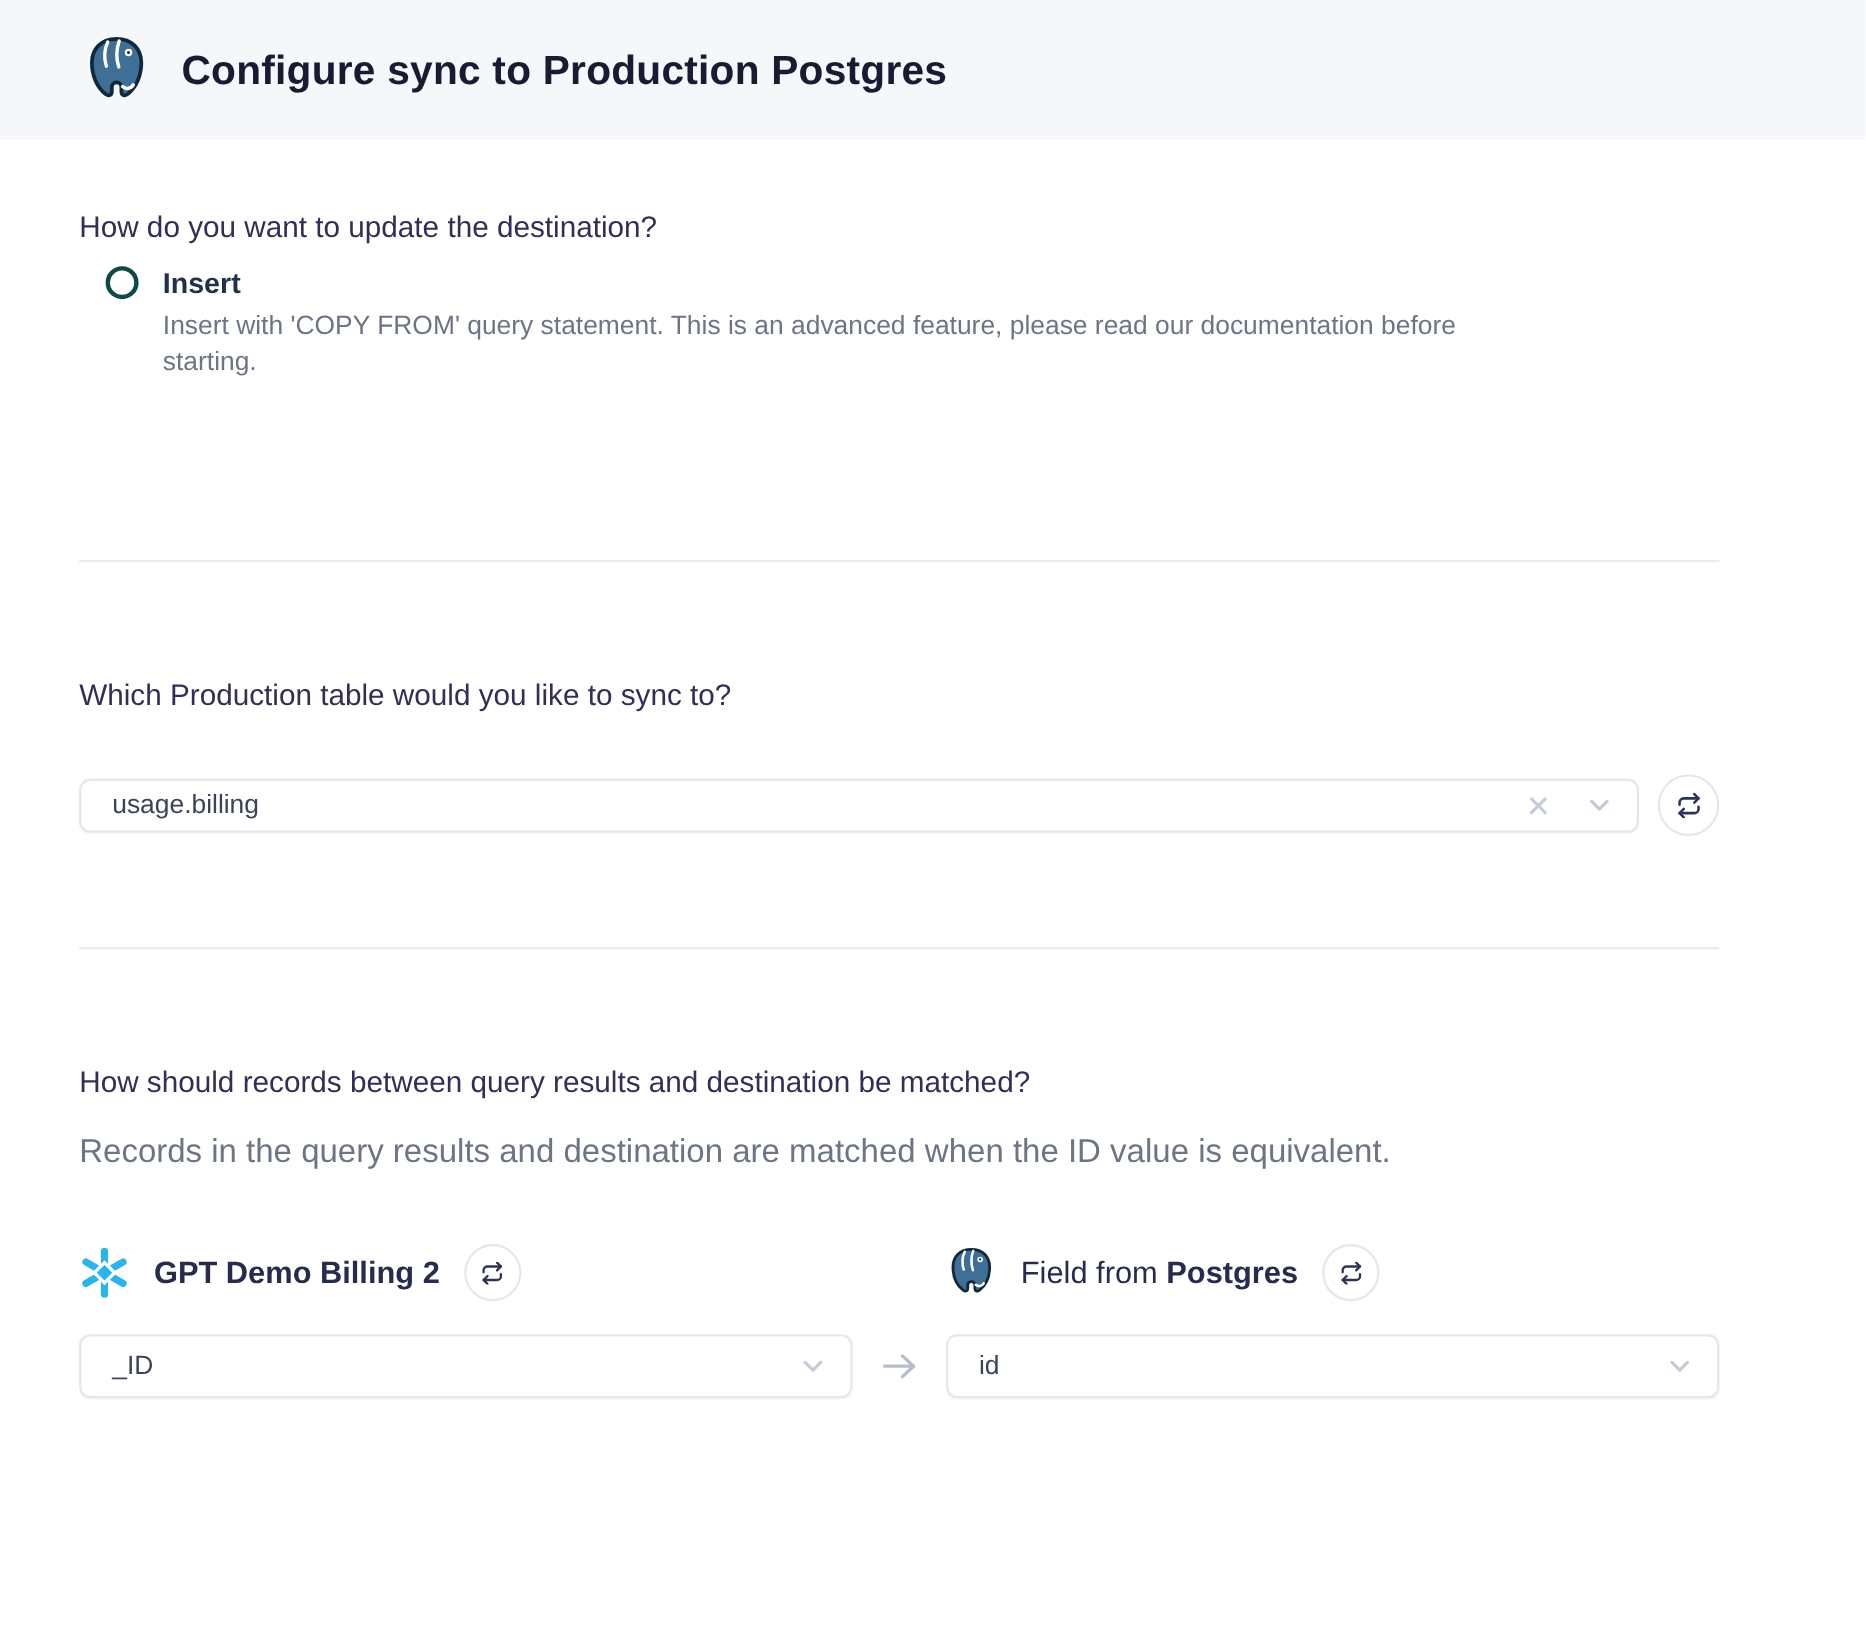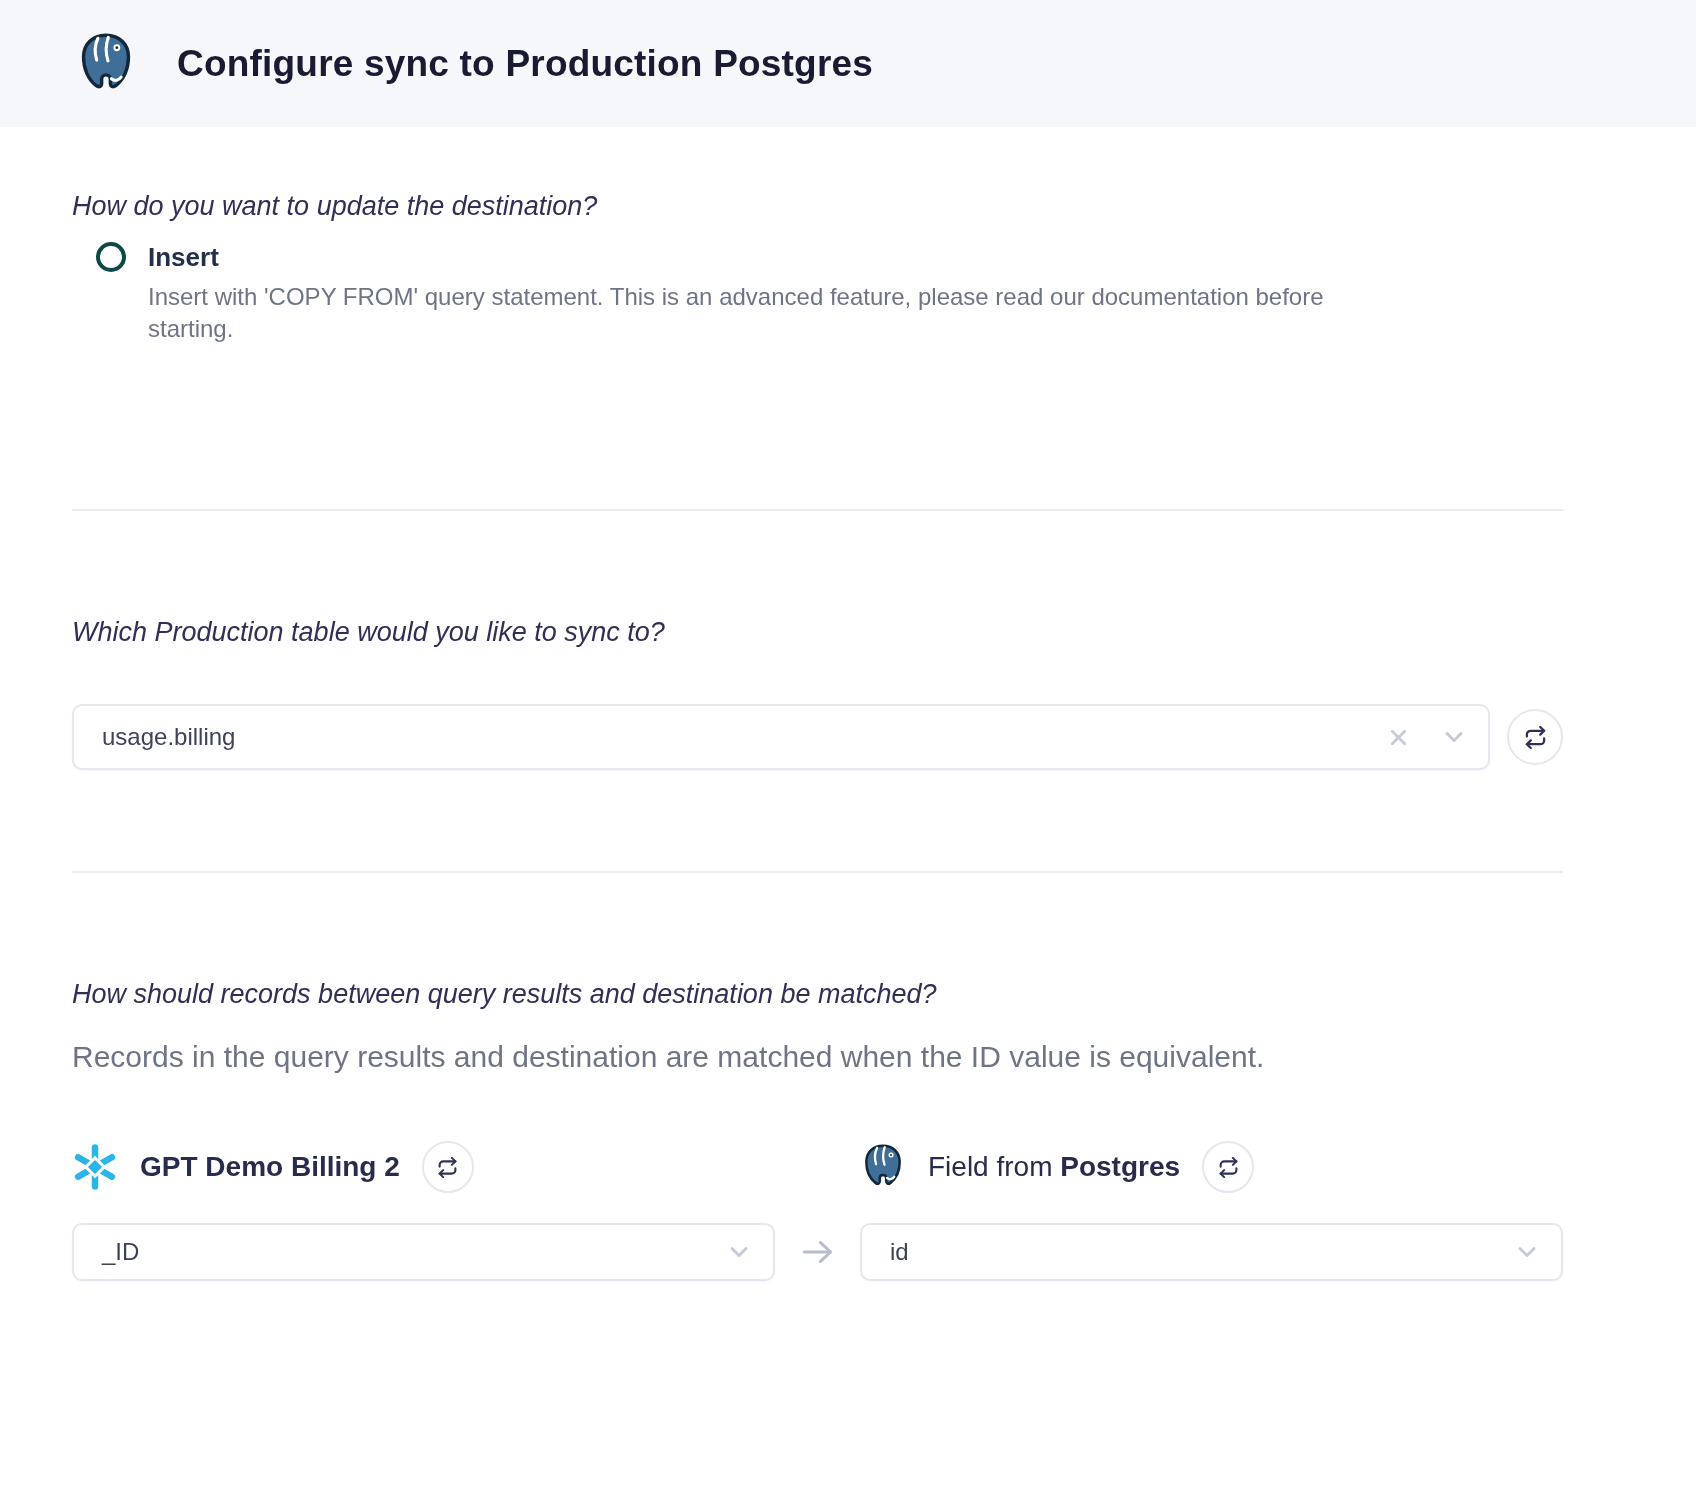--- a/index.html
+++ b/index.html
@@ -26,39 +26,38 @@
   }
   .hidden-defs{position:absolute;width:0;height:0;overflow:hidden;}
 
   
   .app-header{
     height:127px;
     background:var(--header-bg);
     display:flex;
     align-items:center;
     padding:0 40px 0 75px;
-    gap:40px;
+    gap:28px;
   }
   .app-header .logo{width:62px;height:62px;flex:none;}
   .app-title{
     font-size:37px;
     font-weight:600;
     color:var(--title);
     letter-spacing:.2px;
   }
 
   
   .content{padding:0 133px 0 72px;}
 
   .q{
     font-size:27px;
     font-weight:400;
     line-height:34px;
     color:var(--heading);
-    font-style:italic;
   }
   .q1{margin-top:62px;}
   .q2{margin-top:104px;}
   .q3{margin-top:104px;}
 
   .subtitle{
     margin-top:30px;
     font-size:30px;
     line-height:32px;
     color:var(--gray);
@@ -116,21 +115,21 @@
   .select-row{
     margin-top:55px;
     display:flex;
     align-items:center;
     gap:17px;
   }
   .select{
     background:#fff;
     border:2px solid var(--border);
     border-radius:10px;
-    height:66px;
+    height:49px;
     display:flex;
     align-items:center;
     padding:0 22px 0 28px;
     box-shadow:0 1px 2px rgba(16,24,40,.04);
     cursor:pointer;
   }
   .select-value{
     font-size:24px;
     color:var(--select-text);
     flex:1;

